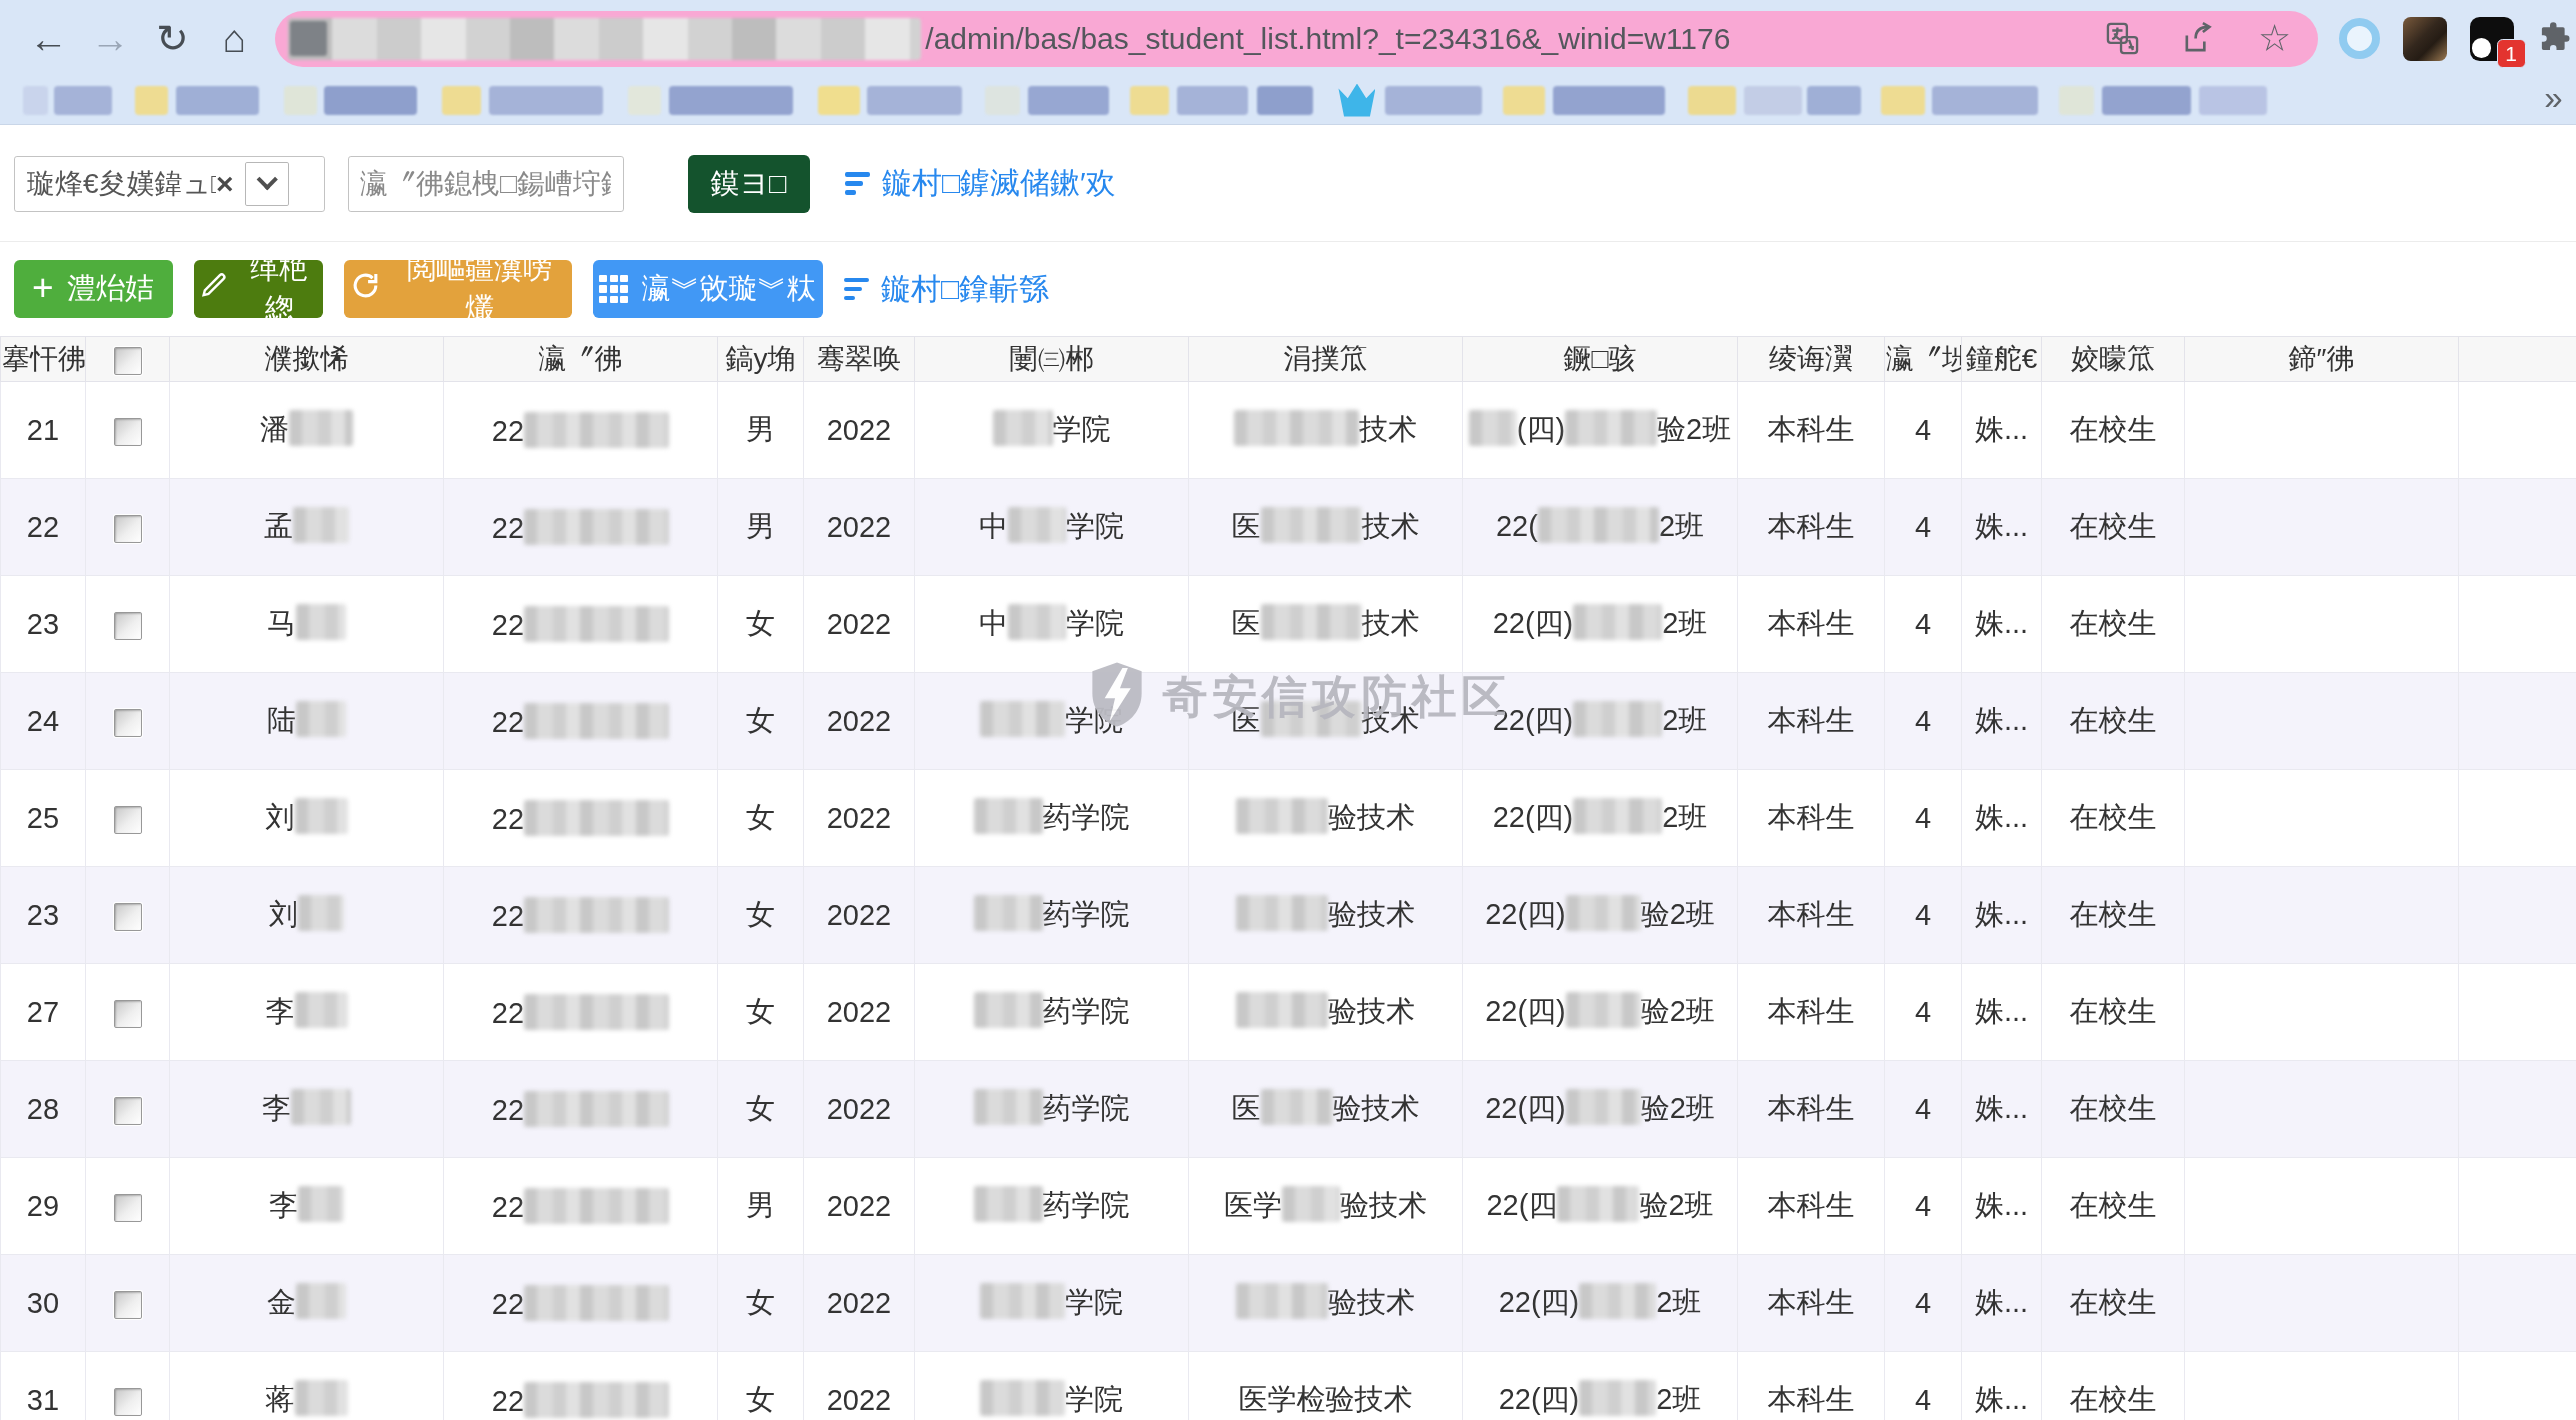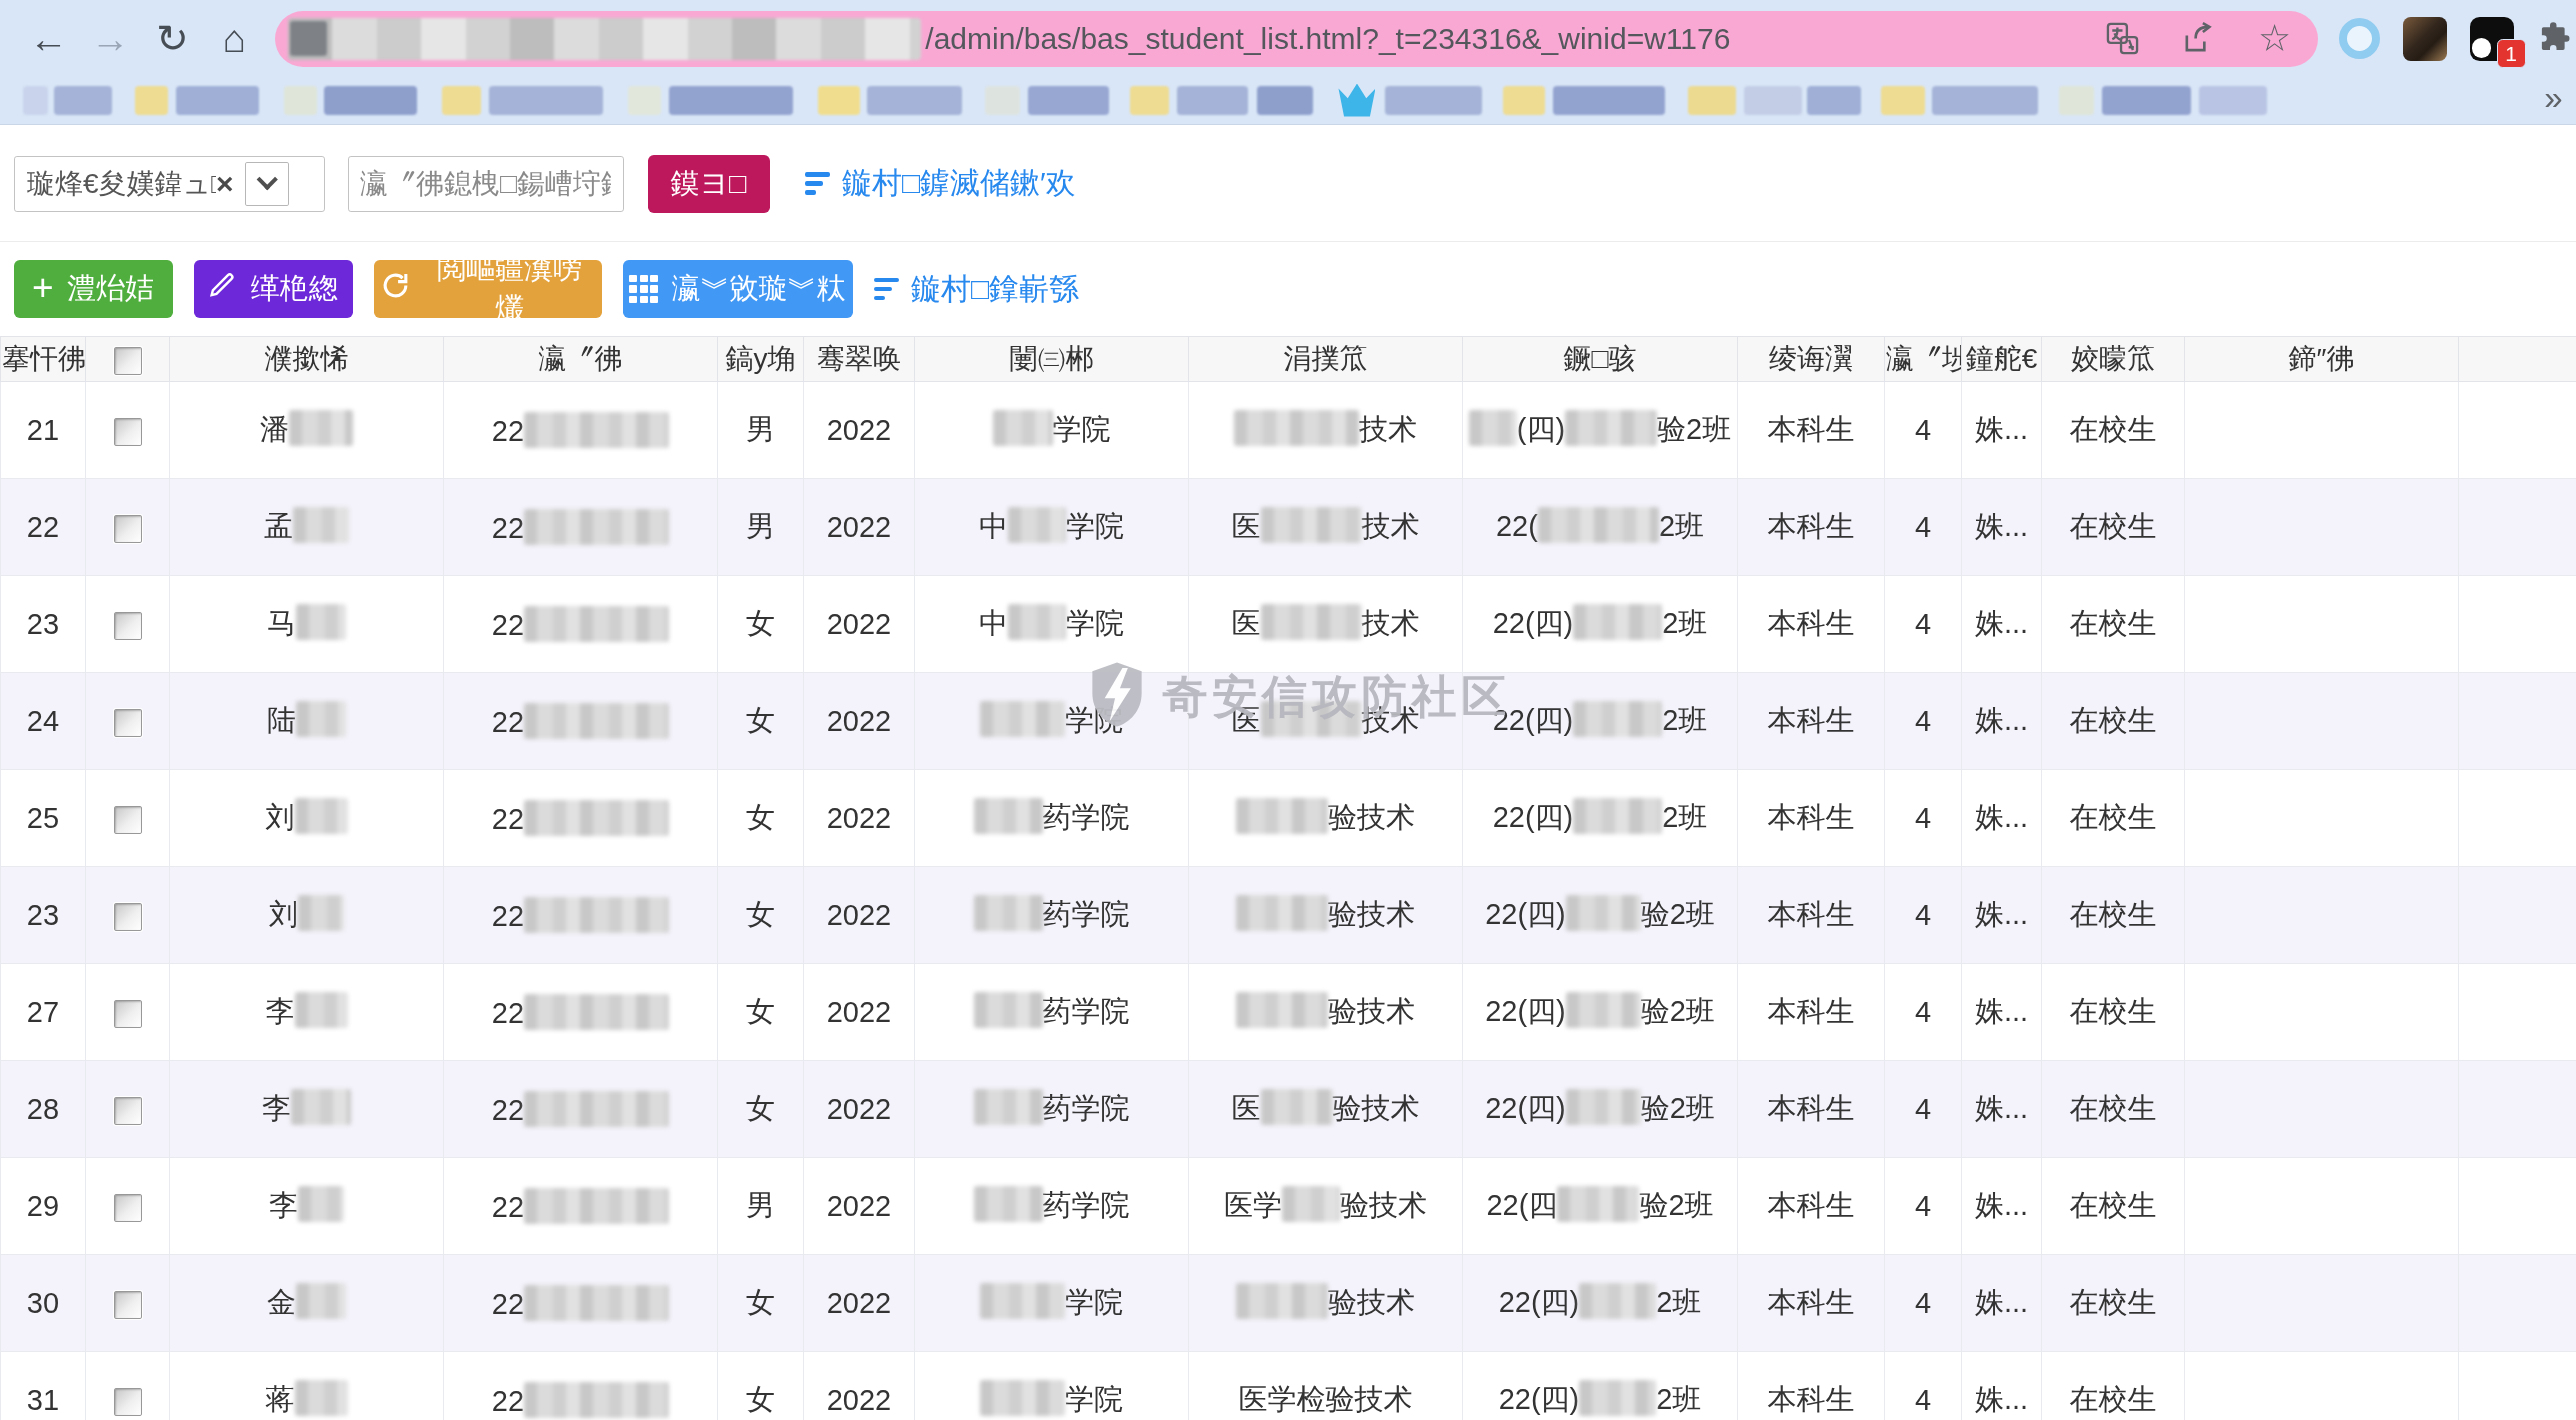--- a/index.html
+++ b/index.html
@@ -53,29 +53,29 @@
                display:flex; align-items:center; justify-content:center; cursor:pointer; }
   .chev { width:14.5px; height:14.5px; border-right:4.8px solid #4f4f4f; border-bottom:4.8px solid #4f4f4f;
           transform:rotate(45deg); margin-top:-7.7px; }
   .kw-input { margin-left:23px; width:276px; height:56px; border:1px solid #c3c3c3; border-radius:2.9px;
               font-size:28px; color:#555; padding:0 11.6px; outline:none;
               font-family:"Liberation Sans","DejaVu Sans",sans-serif; }
   .kw-input::placeholder { color:#8a8a8a; }
   .btn { height:58px; border:none; border-radius:5.8px; color:#fff; font-size:29px;
          display:flex; align-items:center; justify-content:center; gap:13.5px; cursor:pointer;
          font-family:inherit; }
-  .btn-search { width:122px; margin-left:24px; background:#be185d; }
+  .btn-search { width:122px; margin-left:64px; background:#14532d; }
   .link { display:flex; align-items:center; gap:12.5px; color:#2788ee; font-size:30px; cursor:pointer; }
   .link.msearch { margin-left:35px; }
   .bars { display:flex; flex-direction:column; gap:4.8px; }
   .bars i { display:block; height:4.3px; background:#2788ee; border-radius:1.9px; }
   .bars i:nth-child(1){ width:25px; } .bars i:nth-child(2){ width:18.3px; } .bars i:nth-child(3){ width:11.6px; }
   .action-row { height:94px; display:flex; align-items:center; padding-left:13.5px; gap:21px; }
   .btn-add { width:159px; background:#4fae3d; }
-  .btn-edit { width:159px; background:#6d28d9; }
+  .btn-edit { width:129px; background:#4d7c0f; }
   .btn-reset { width:228px; background:#e3a23c; }
   .btn-detail { width:230px; background:#4198f5; }
   .plus { font-size:37px; font-weight:400; line-height:29px; margin-top:-3.9px; }
   .grid9 { display:grid; grid-template-columns:repeat(3,7.7px); grid-template-rows:repeat(3,7.7px); gap:2.9px; }
   .grid9 i { background:#fff; border-radius:1px; }
   
   table { border-collapse:collapse; table-layout:fixed; width:2702px; }
   th { height:45px; background:#f7f7f7; border:1px solid #e3e3ea; font-size:28px; font-weight:500;
        color:#333; overflow:hidden; white-space:nowrap; }
   td { height:97px; border:1px solid #e9e9f0; text-align:center; font-size:29px; color:#333;

